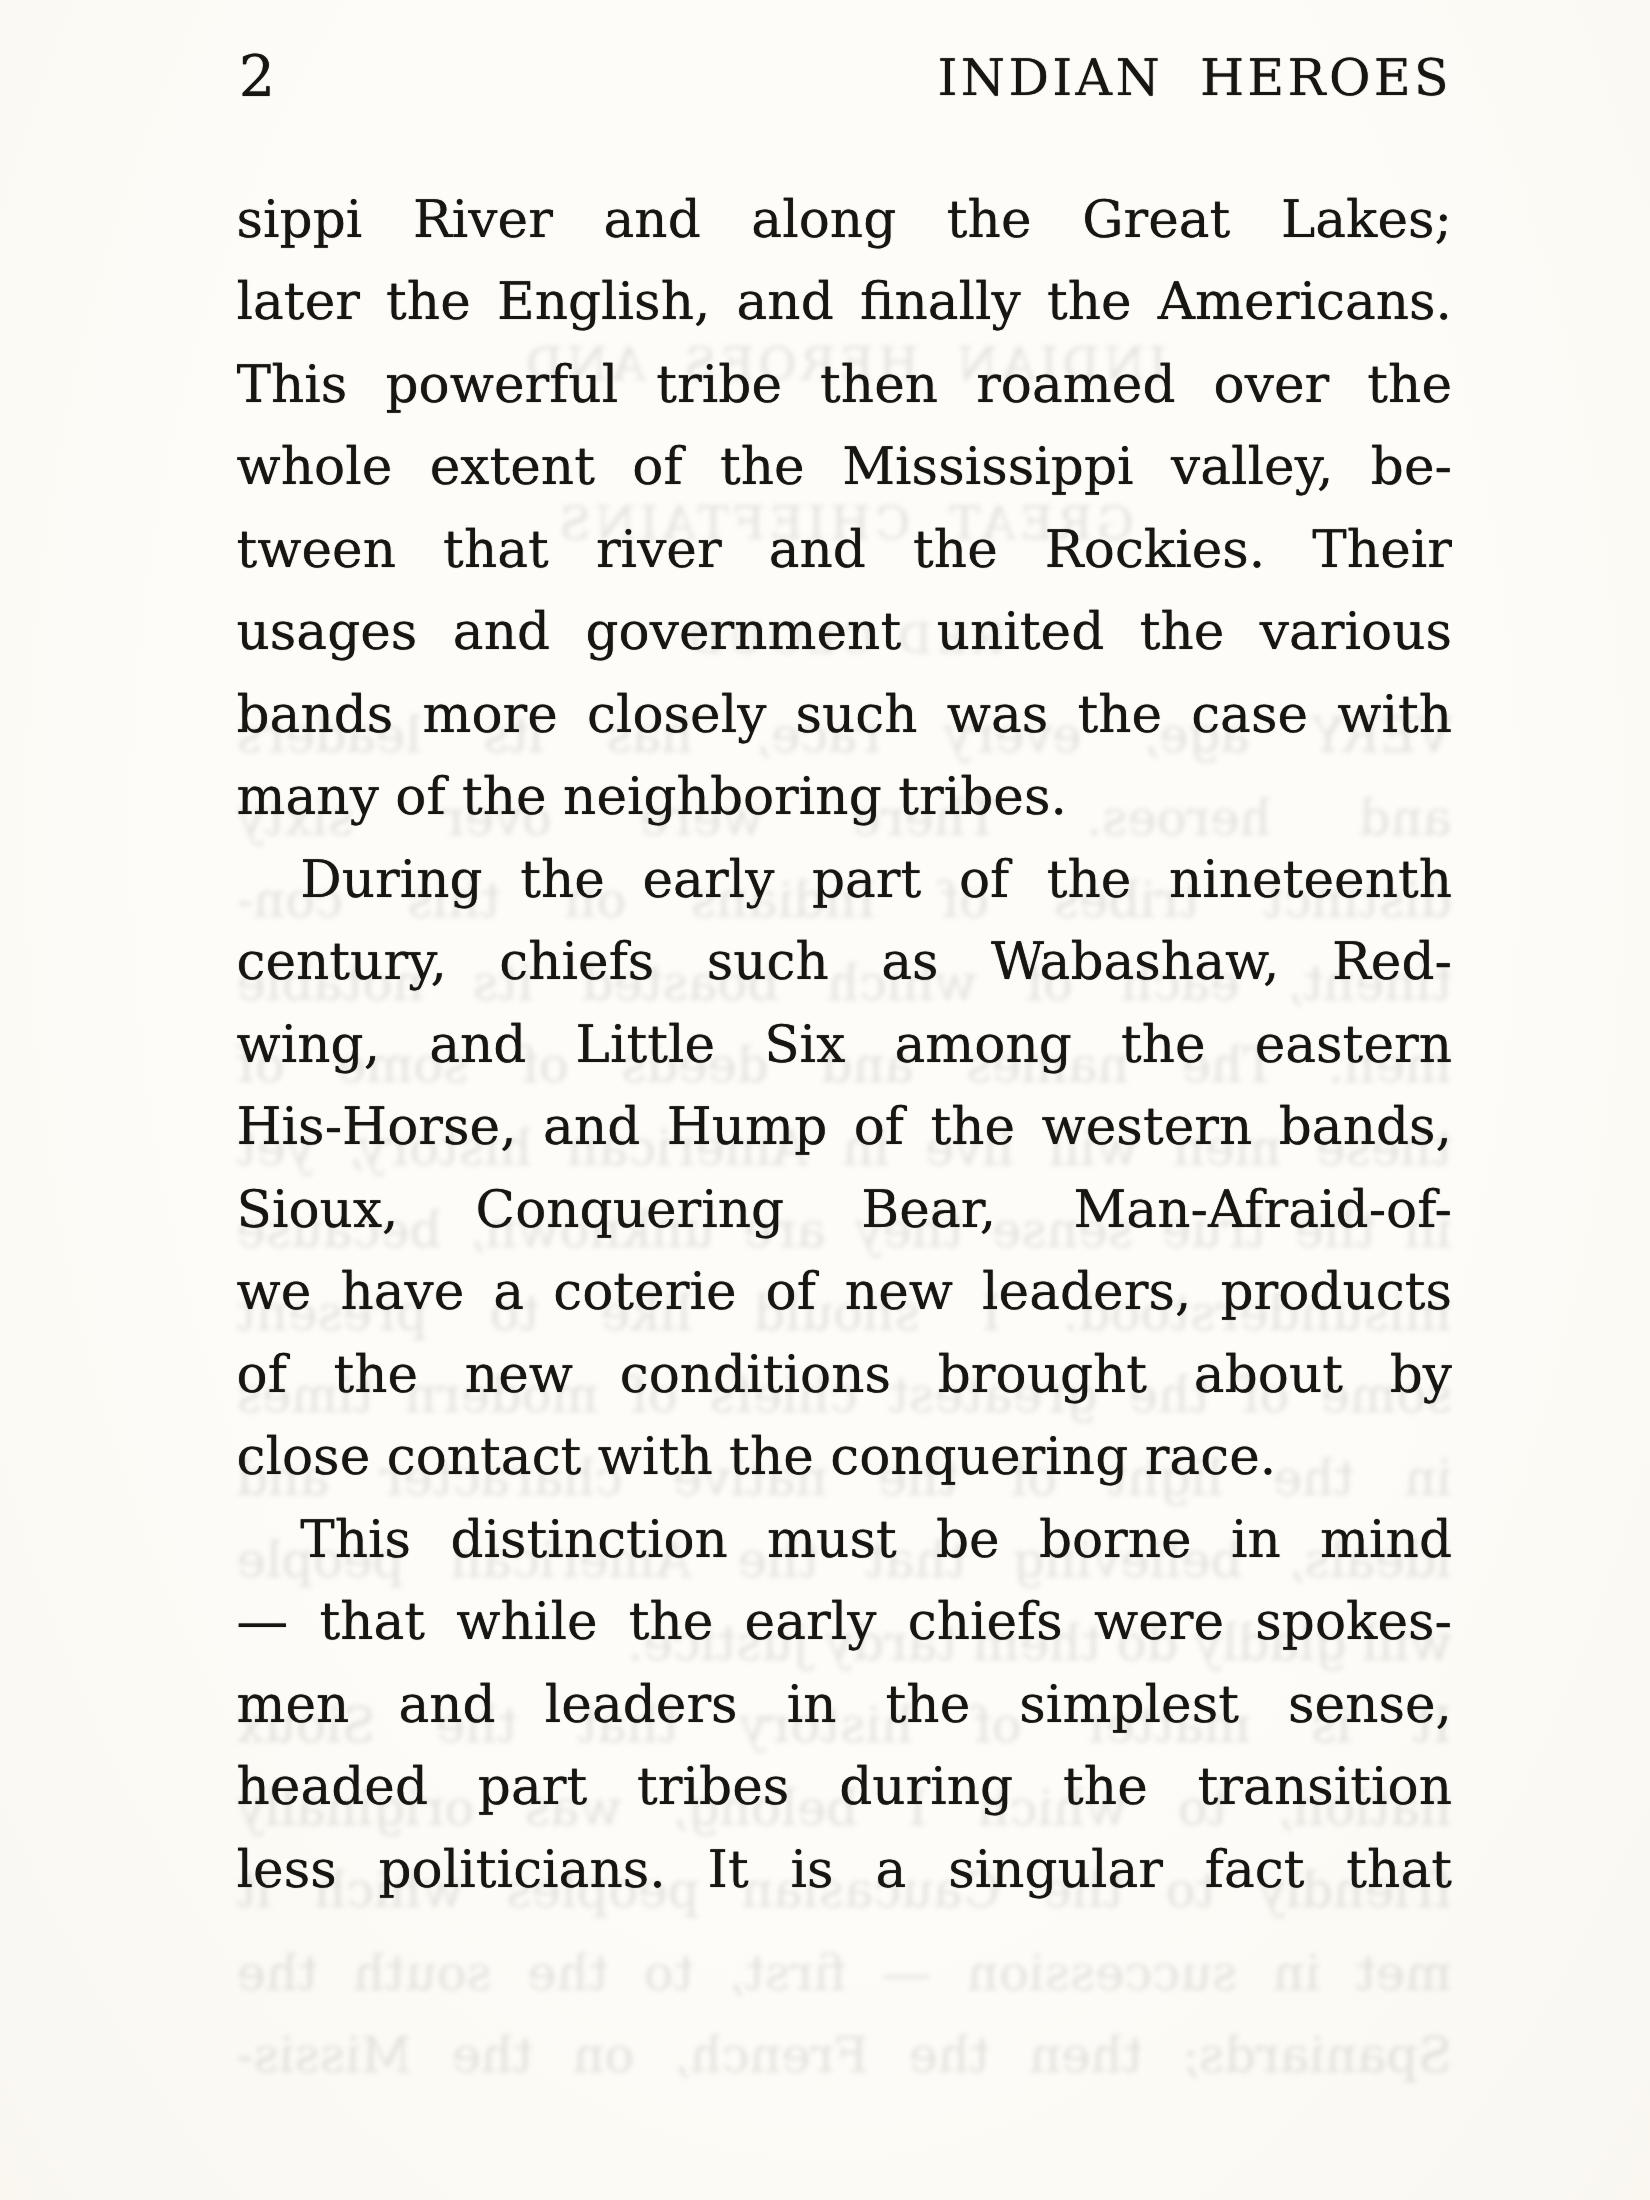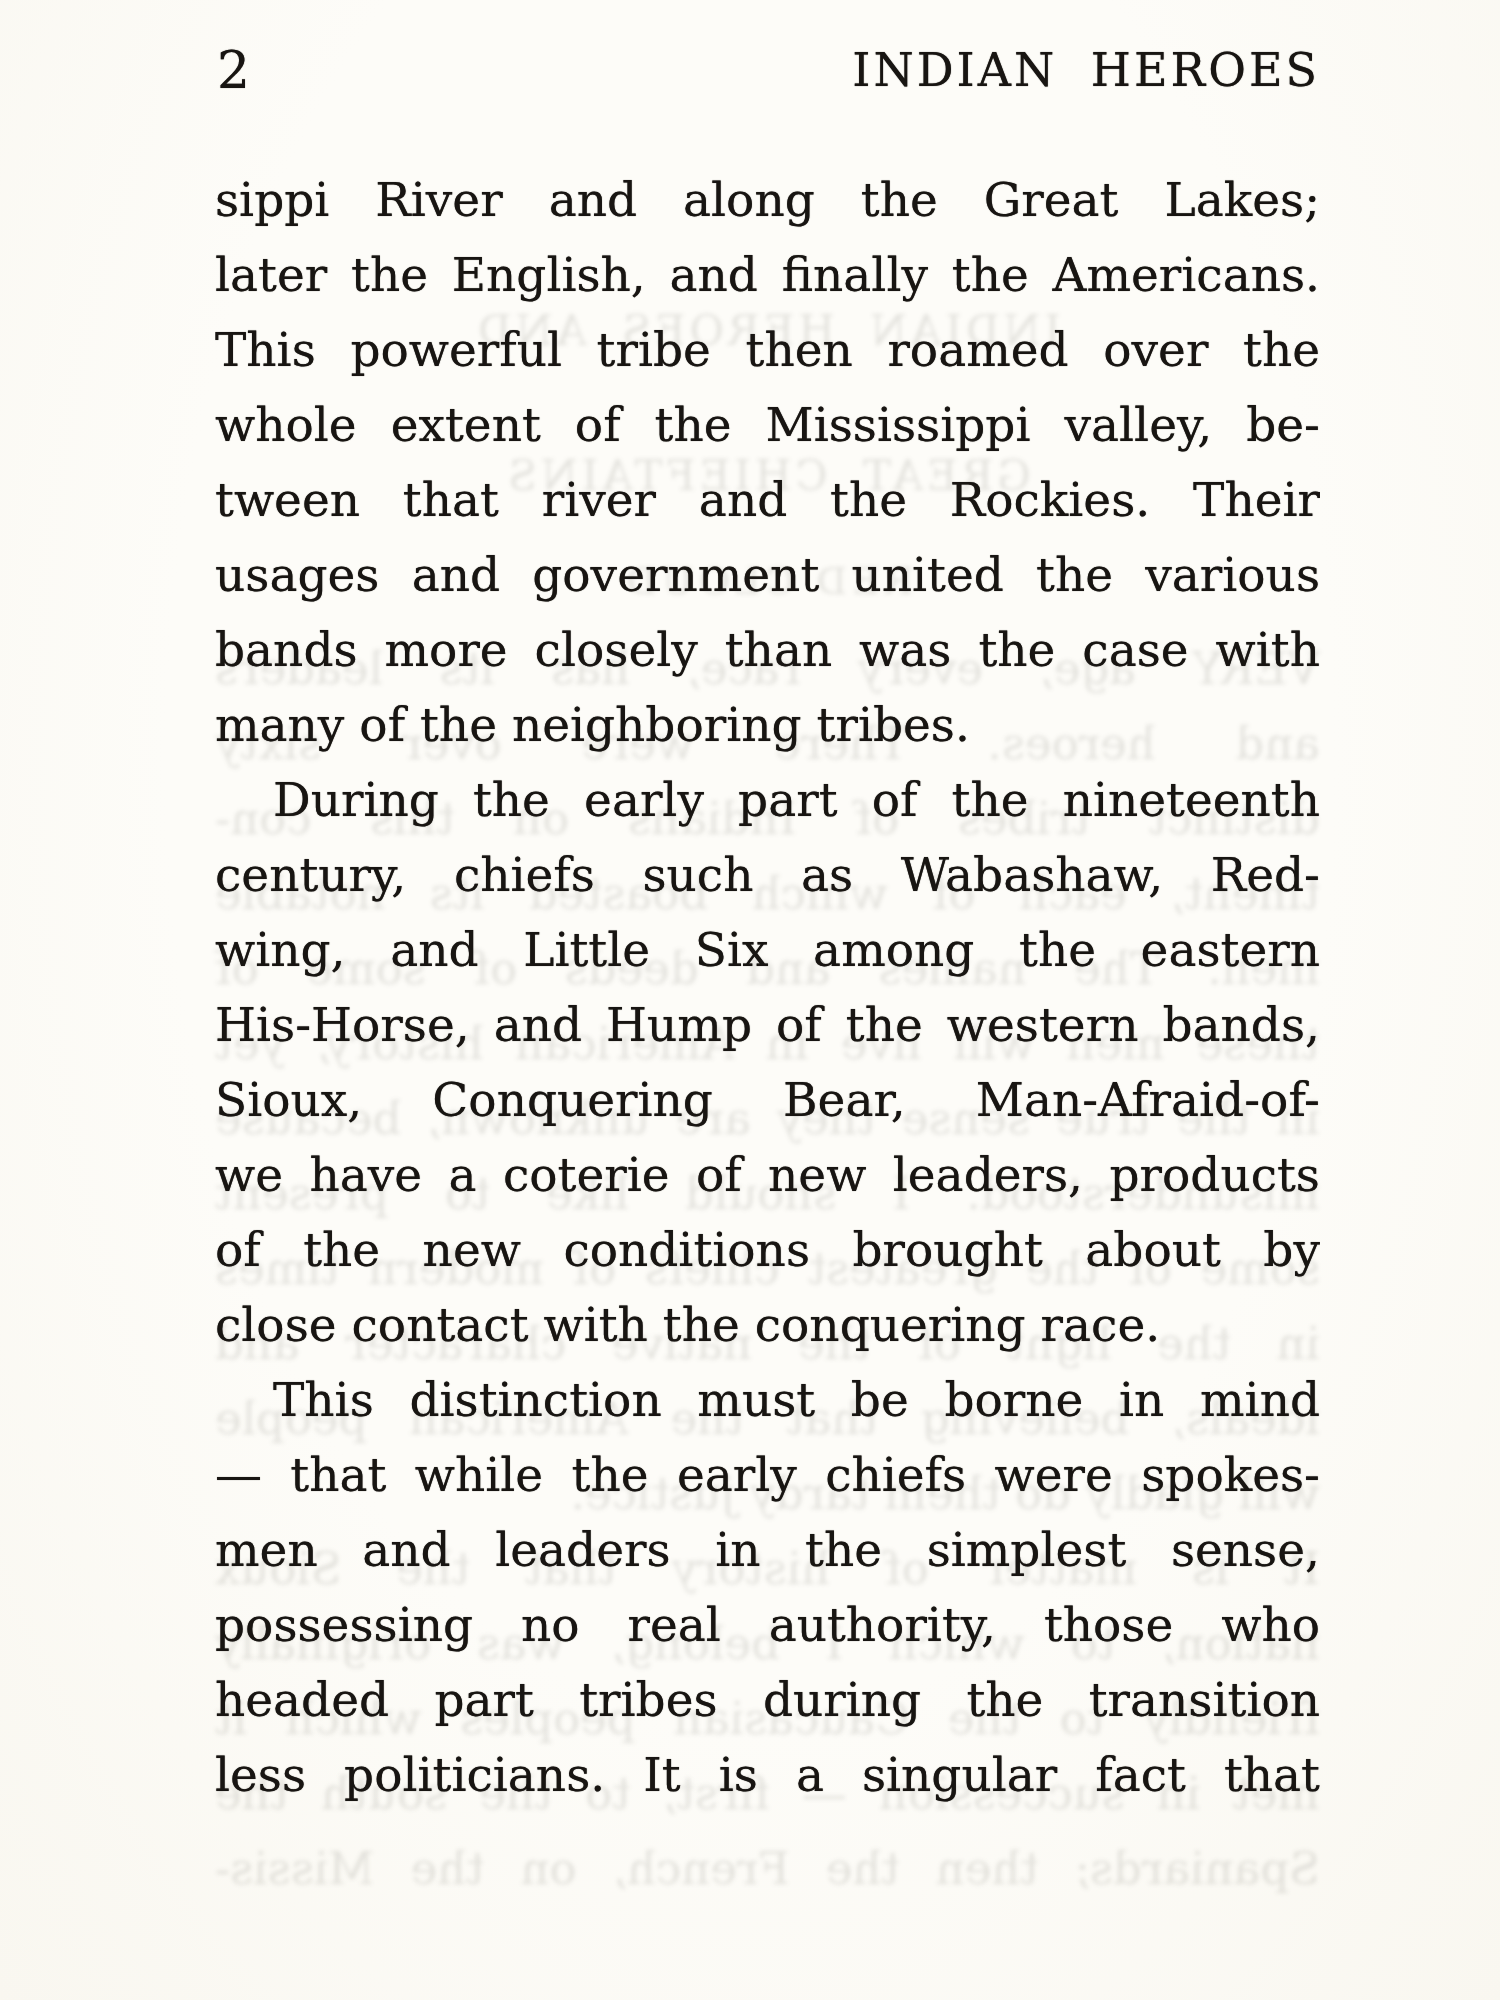--- a/index.html
+++ b/index.html
@@ -105,31 +105,30 @@
     <span class="runtitle">INDIAN HEROES</span>
   </div>
 
   <main class="text-block">
       <div class="line justify">sippi River and along the Great Lakes;</div>
       <div class="line justify">later the English, and finally the Americans.</div>
       <div class="line justify">This powerful tribe then roamed over the</div>
       <div class="line justify">whole extent of the Mississippi valley, be-</div>
       <div class="line justify">tween that river and the Rockies.  Their</div>
       <div class="line justify">usages and government united the various</div>
-      <div class="line justify">bands more closely than was the case with</div>
+      <div class="line justify">bands more closely such was the case with</div>
       <div class="line">many of the neighboring tribes.</div>
       <div class="line justify indent">During the early part of the nineteenth</div>
       <div class="line justify">century, chiefs such as Wabashaw, Red-</div>
       <div class="line justify">wing, and Little Six among the eastern</div>
       <div class="line justify">His-Horse, and Hump of the western bands,</div>
       <div class="line justify">Sioux, Conquering Bear, Man-Afraid-of-</div>
       <div class="line justify">we have a coterie of new leaders, products</div>
       <div class="line justify">of the new conditions brought about by</div>
       <div class="line">close contact with the conquering race.</div>
       <div class="line justify indent">This distinction must be borne in mind</div>
       <div class="line justify">— that while the early chiefs were spokes-</div>
       <div class="line justify">men and leaders in the simplest sense,</div>
-      <div class="line justify">possessing no real authority, those who</div>
       <div class="line justify">headed part tribes during the transition</div>
       <div class="line justify">less politicians.  It is a singular fact that</div>
     </main>
 
 </div>
 
 </body></html>

